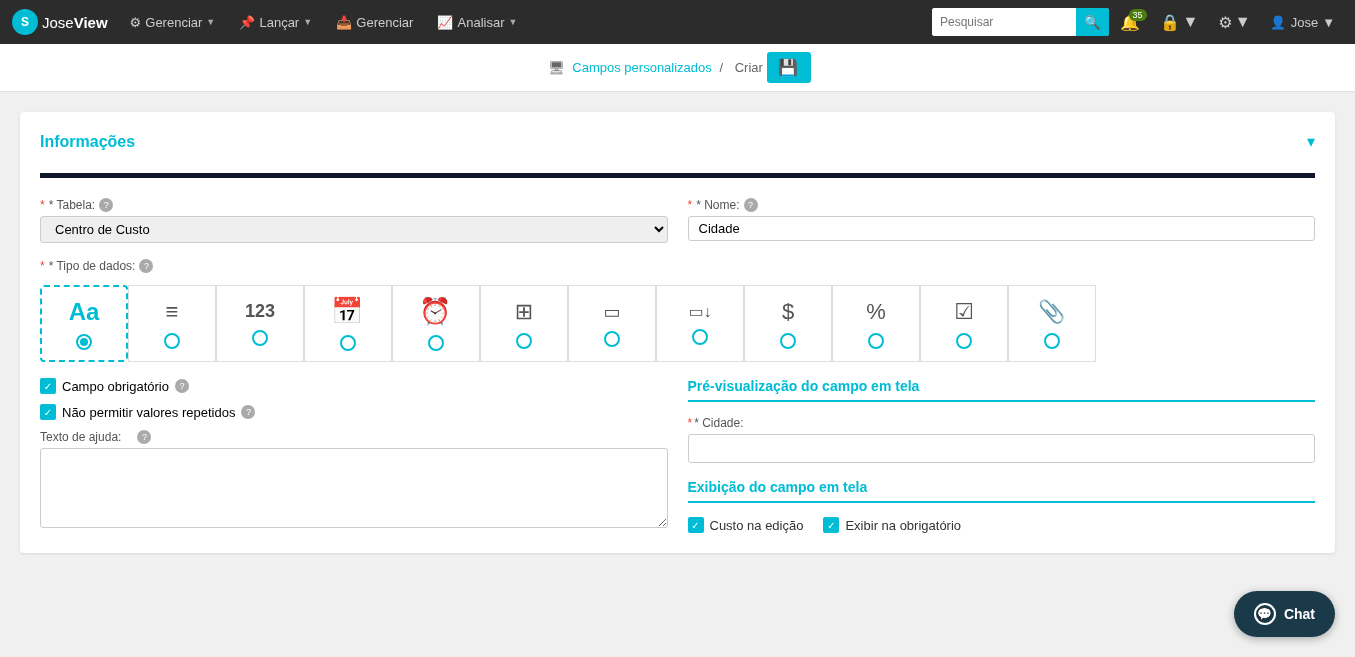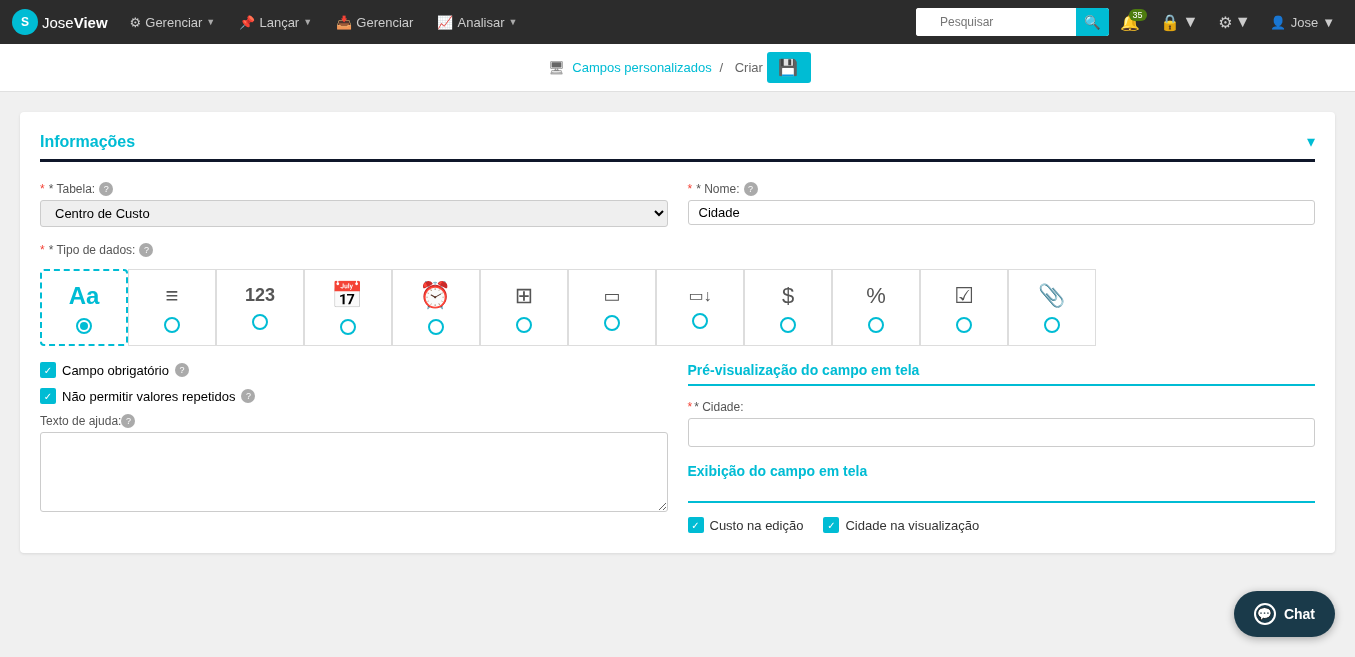--- a/index.html
+++ b/index.html
@@ -41,23 +41,23 @@
     .nav-spacer { flex: 1; }
     .search-box {
       display: flex; align-items: center;
       background: #fff;
       border-radius: 3px;
       overflow: hidden;
       height: 28px;
     }
     .search-box input {
       border: none; outline: none;
-      padding: 0 24px;
+      padding: 0 8px;
       font-size: 12px;
-      width: 160px;
+      width: 144px;
       height: 100%;
     }
     .search-btn {
       background: #00bcd4;
       border: none; cursor: pointer;
       padding: 0 8px;
       height: 100%;
       color: #fff;
       display: flex; align-items: center;
     }
@@ -110,22 +110,22 @@
 
     .card {
       background: #fff;
       border-radius: 4px;
       box-shadow: 0 1px 3px rgba(0,0,0,0.1);
       padding: 20px;
     }
 
     .section-header {
       display: flex; align-items: center; justify-content: space-between;
-      border-bottom: 3px solid #0f172a;
-      padding-bottom: 8px;
+      border-bottom: 5px solid #0f172a;
+      padding-bottom: 22px;
       margin-bottom: 20px;
     }
     .section-title {
       color: #00bcd4;
       font-size: 16px;
       font-weight: 600;
     }
     .collapse-icon { color: #00bcd4; font-size: 16px; cursor: pointer; }
 
     
@@ -205,21 +205,21 @@
       background: #00bcd4;
       border-radius: 2px;
       display: flex; align-items: center; justify-content: center;
       color: #fff;
       font-size: 10px;
       cursor: pointer;
       flex-shrink: 0;
     }
     .checkbox-label { font-size: 13px; color: #000000; }
 
-    .help-text-label { font-size: 12px; color: #555; margin-bottom: 4px; display: flex; align-items: flex-end; gap: 0; }
+    .help-text-label { font-size: 12px; color: #555; margin-bottom: 4px; display: flex; align-items: flex-end; gap: 16px; }
     .help-textarea {
       width: 100%;
       border: 1px solid #ccc;
       border-radius: 3px;
       padding: 6px;
       resize: vertical;
       font-size: 13px;
       height: 80px;
       outline: none;
     }
@@ -241,21 +241,21 @@
       padding: 6px 10px;
       font-size: 13px;
       background: #fff;
       margin-bottom: 16px;
     }
     .display-title {
       color: #00bcd4;
       font-size: 14px;
       font-weight: 600;
       border-bottom: 2px solid #00bcd4;
-      padding-bottom: 22px;
+      padding-bottom: 6px;
       margin-bottom: 14px;
     }
     .display-options { display: flex; gap: 20px; }
     .display-option { display: flex; align-items: center; gap: 6px; font-size: 13px; color: #333; }
 
     
     .chat-btn {
       position: fixed;
       bottom: 20px; right: 20px;
       background: #1a3a4a;
@@ -459,21 +459,21 @@
         <input class="preview-input" type="text" style="">
 
         <div class="display-title">Exibição do campo em tela</div>
         <div class="display-options">
           <div class="display-option">
             <div class="checkbox-styled">✓</div>
             <span>Custo na edição</span>
           </div>
           <div class="display-option">
             <div class="checkbox-styled">✓</div>
-            <span>Cidade na visualização</span>
+            <span>Exibir na obrigatório</span>
           </div>
         </div>
       </div>
 
     </div>
   </div>
 </div>
 
 <button class="chat-btn">
   <span class="chat-icon-circle">💬</span>

